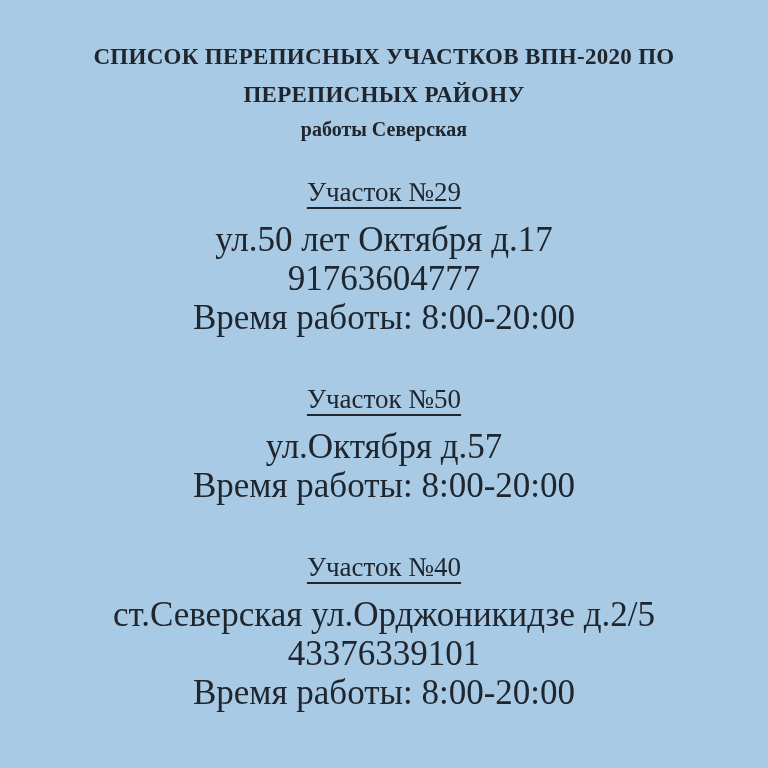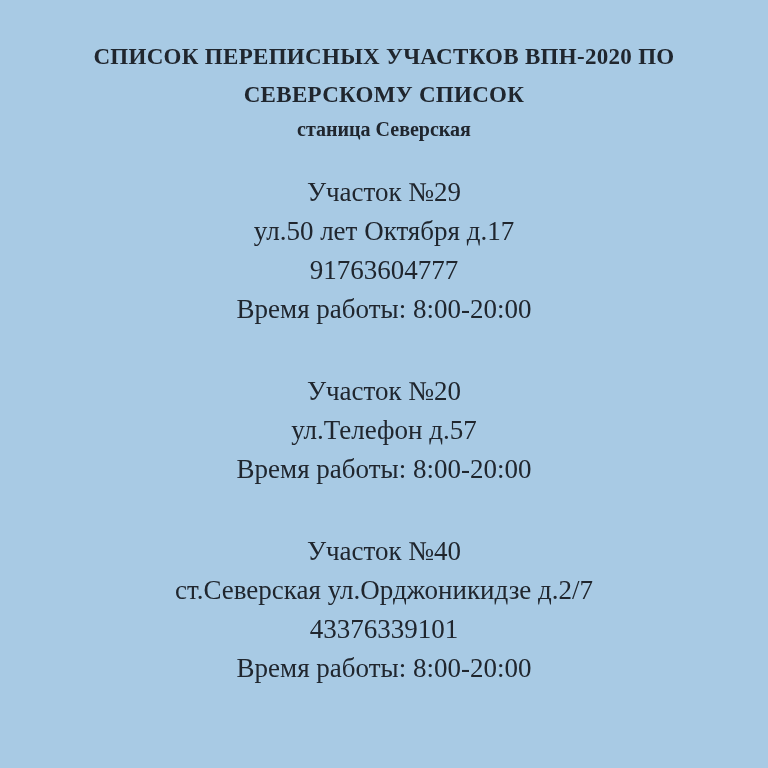--- a/index.html
+++ b/index.html
@@ -36,62 +36,63 @@
     font-weight: bold;
     line-height: 30px;
   }
   .sections {
     margin-top: 28px;
   }
   .station {
     margin: 0 0 42px 0;
   }
   .station-title {
-    margin: 0;
+    margin: 8px;
     font-size: 27px;
     font-weight: normal;
     line-height: 40px;
+    text-decoration: underline;
     text-decoration-thickness: 2px;
     text-underline-offset: 6px;
   }
   .station-line {
-    font-size: 27px;
+    font-size: 35px;
     line-height: 39px;
   }
 </style>
 </head>
 <body>
 
 <div class="poster">
 
   <header class="poster-header">
     <h1 class="poster-title">
       <span class="title-line">СПИСОК ПЕРЕПИСНЫХ УЧАСТКОВ ВПН-2020 ПО</span>
-      <span class="title-line">СЕВЕРСКОМУ СПИСОК</span>
+      <span class="title-line">ПЕРЕПИСНЫХ РАЙОНУ</span>
     </h1>
-    <div class="poster-subtitle">станица Северская</div>
+    <div class="poster-subtitle">работы Северская</div>
   </header>
 
   <main class="sections">
 
     <section class="station">
       <h2 class="station-title">Участок №29</h2>
       <div class="station-line">ул.50 лет Октября д.17</div>
       <div class="station-line">91763604777</div>
       <div class="station-line">Время работы: 8:00-20:00</div>
     </section>
 
     <section class="station">
-      <h2 class="station-title">Участок №20</h2>
-      <div class="station-line">ул.Телефон д.57</div>
+      <h2 class="station-title">Участок №50</h2>
+      <div class="station-line">ул.Октября д.57</div>
       <div class="station-line">Время работы: 8:00-20:00</div>
     </section>
 
     <section class="station">
       <h2 class="station-title">Участок №40</h2>
-      <div class="station-line">ст.Северская ул.Орджоникидзе д.2/7</div>
+      <div class="station-line">ст.Северская ул.Орджоникидзе д.2/5</div>
       <div class="station-line">43376339101</div>
       <div class="station-line">Время работы: 8:00-20:00</div>
     </section>
 
   </main>
 
 </div>
 
 </body></html>

